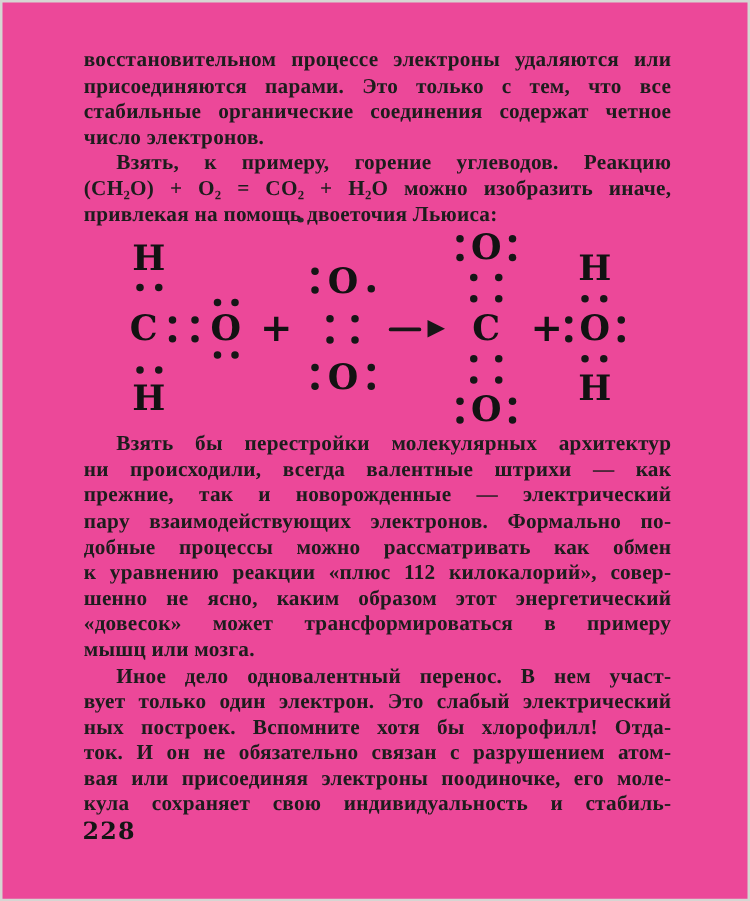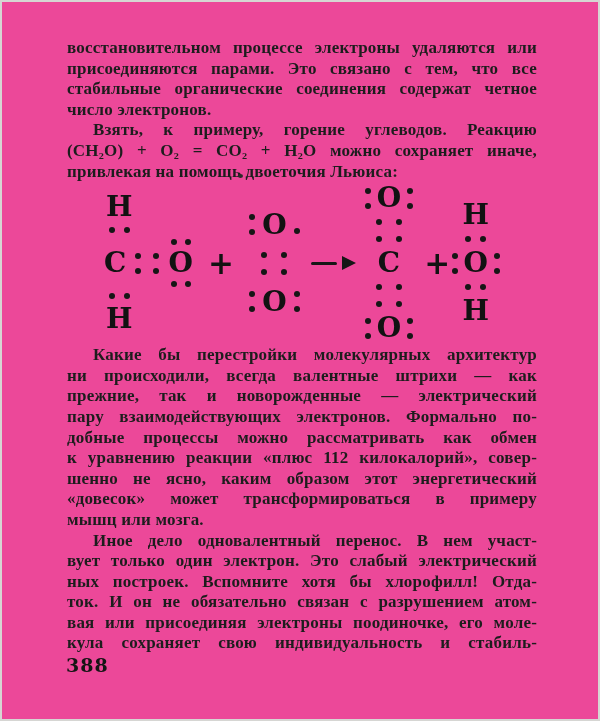--- a/index.html
+++ b/index.html
@@ -81,28 +81,28 @@
   }
 </style>
 </head>
 <body>
 
 <div class="page">
   <div class="text-block">
 
     <div class="para">
       <div class="line">восстановительном процессе электроны удаляются или</div>
-      <div class="line">присоединяются парами. Это связано с тем, что все</div>
+      <div class="line">присоединяются парами. Это только с тем, что все</div>
       <div class="line">стабильные органические соединения содержат четное</div>
       <div class="line end">число электронов.</div>
     </div>
 
     <div class="para">
       <div class="line first">Взять, к примеру, горение углеводов. Реакцию</div>
-      <div class="line">(CH₂O) + O₂ = CO₂ + H₂O можно сохраняет иначе,</div>
+      <div class="line">(CH₂O) + O₂ = CO₂ + H₂O можно изобразить иначе,</div>
       <div class="line end">привлекая на помощь двоеточия Льюиса:</div>
     </div>
 
     <div class="diagram">
 
       <div class="mol chz">
         <div class="atom">H</div>
         <div class="hpair">
           <span class="dot"></span>
           <span class="dot"></span>
@@ -231,21 +231,21 @@
         <div class="hpair">
           <span class="dot"></span>
           <span class="dot"></span>
         </div>
         <div class="atom">H</div>
       </div>
 
     </div>
 
     <div class="para">
-      <div class="line first">Какие бы перестройки молекулярных архитектур</div>
+      <div class="line first">Взять бы перестройки молекулярных архитектур</div>
       <div class="line">ни происходили, всегда валентные штрихи — как</div>
       <div class="line">прежние, так и новорожденные — электрический</div>
       <div class="line">пару взаимодействующих электронов. Формально по-</div>
       <div class="line">добные процессы можно рассматривать как обмен</div>
       <div class="line">к уравнению реакции «плюс 112 килокалорий», совер-</div>
       <div class="line">шенно не ясно, каким образом этот энергетический</div>
       <div class="line">«довесок» может трансформироваться в примеру</div>
       <div class="line end">мышц или мозга.</div>
     </div>
 
@@ -255,14 +255,14 @@
       <div class="line">ных построек. Вспомните хотя бы хлорофилл! Отда-</div>
       <div class="line">ток. И он не обязательно связан с разрушением атом-</div>
       <div class="line">вая или присоединяя электроны поодиночке, его моле-</div>
       <div class="line">кула сохраняет свою индивидуальность и стабиль-</div>
     </div>
 
   </div>
 
   <div class="speck"></div>
 
-  <div class="page-number">388</div>
+  <div class="page-number">228</div>
 </div>
 
 </body></html>

